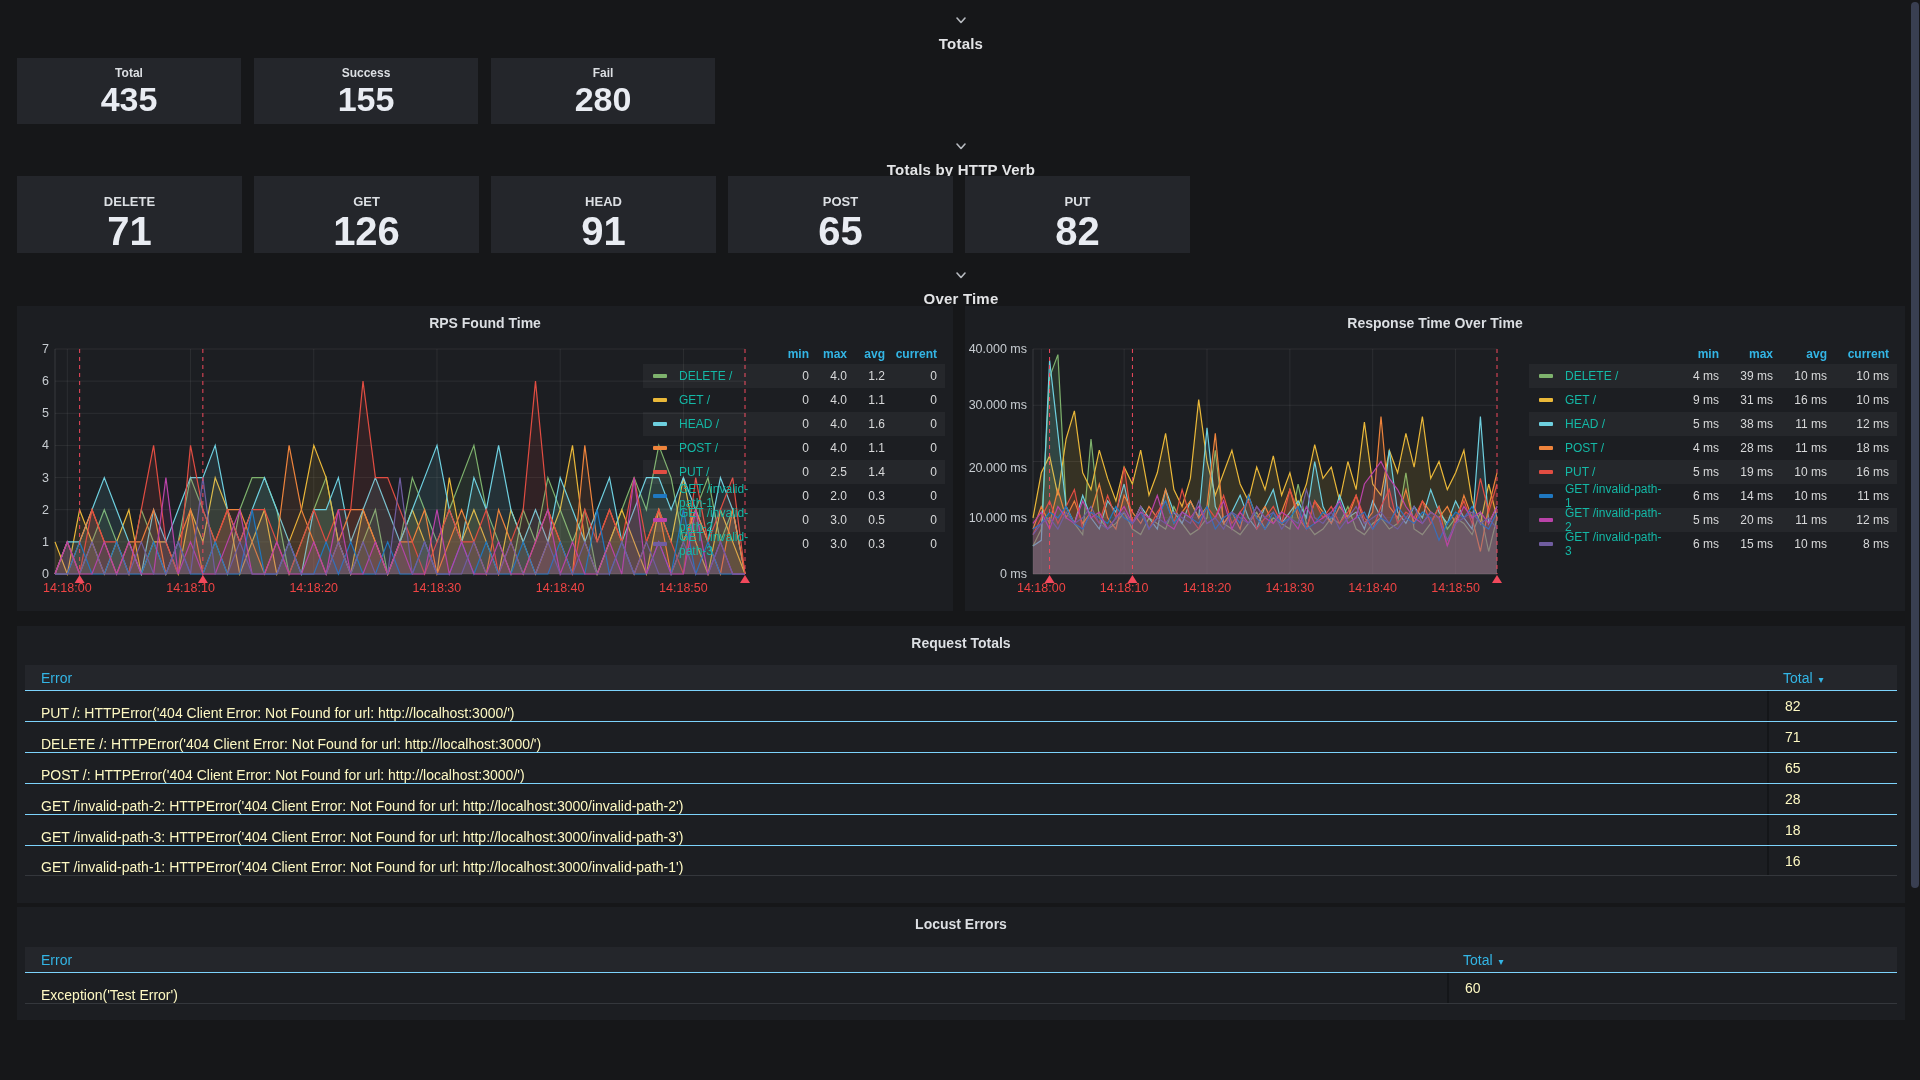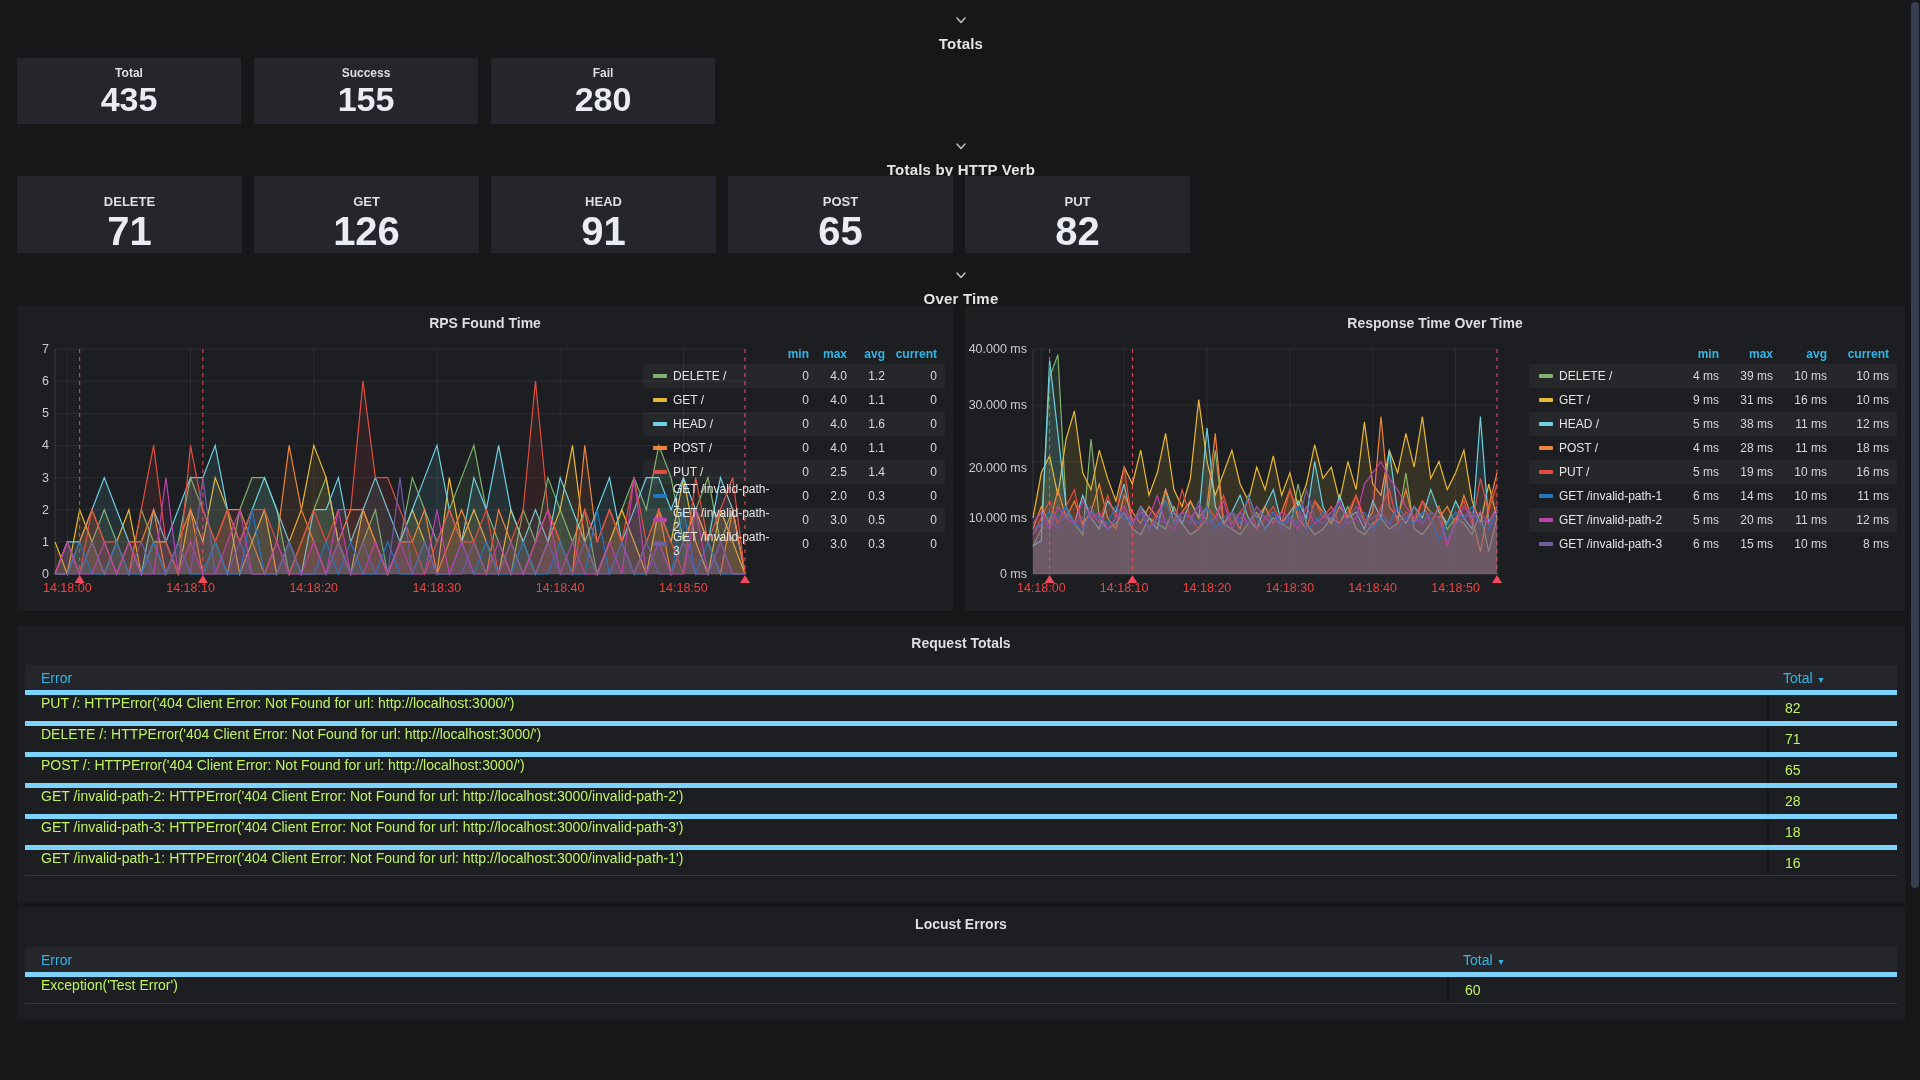--- a/index.html
+++ b/index.html
@@ -53,39 +53,39 @@
   .xlabel { position:absolute; top:0; transform:translateX(-50%);
             font-size:12.5px; color:#ef4444; white-space:nowrap; }
 
   
   .legend { position:absolute; top:38px; right:8px; }
   .rps .legend { width:302px; }
   .rt  .legend { width:368px; }
   .legend-row { display:flex; align-items:center; height:24px; padding:0 8px 0 10px; font-size:12px; }
   .legend-row.head { height:20px; font-weight:700; }
   .legend-row.zebra { background:rgba(255,255,255,.045); }
-  .legend-name { flex:1; display:flex; align-items:center; gap:6px; color:#e5e5e5; cursor:pointer; }
+  .legend-name { flex:1; display:flex; align-items:center; gap:12px; color:#14b8a6; cursor:pointer; }
   .swatch { width:14px; height:4px; border-radius:1px; flex:none; }
   .lv { text-align:right; color:#d8d9da; }
   .rps .lv { width:38px; } .rps .lv.cur { width:52px; }
   .rt  .lv { width:54px; } .rt  .lv.cur { width:62px; }
   .legend-row.head .lv { color:#33b5e5; cursor:pointer; }
 
   
   .table-panel { position:relative; background:#1c1e22; padding:0 8px; }
   .table-panel.req { height:277px; margin-top:15px; }
   .table-panel.loc { height:113px; margin-top:4px; }
   .tbl-title { padding-top:9px; text-align:center; font-size:14px; font-weight:700; color:#dcdfe3; }
   .tbl { position:absolute; left:8px; right:8px; }
   .req .tbl { top:39px; } .loc .tbl { top:40px; }
   .tbl-head { display:flex; align-items:center; height:25px; background:#24262b;
               font-size:14px; font-weight:500; color:#33b5e5; }
   .tbl-head .hcell { cursor:pointer; }
-  .trow { display:flex; align-items:flex-start; height:31px; border-top:5px solid #7dd3fc;
-          font-size:14px; color:#bef264; }
+  .trow { display:flex; align-items:flex-end; height:31px; border-top:1px solid #7dd3fc;
+          font-size:14px; color:#fef9c3; }
   .loc .trow { height:32px; }
   .trow.last { border-bottom:1px solid #34373c; }
   .col-e { padding-left:16px; overflow:hidden; white-space:nowrap; }
   .req .col-e { width:1742px; } .loc .col-e { width:1422px; }
   .col-t { flex:1; padding-left:16px; }
   .trow .col-t { border-left:2px solid #141619; align-self:stretch; display:flex; align-items:center; }
   .sort-arrow { font-size:10px; margin-left:6px; color:#33b5e5; }
 
   
   .scrollbar { position:absolute; right:1px; top:2px; width:8px; height:886px;

